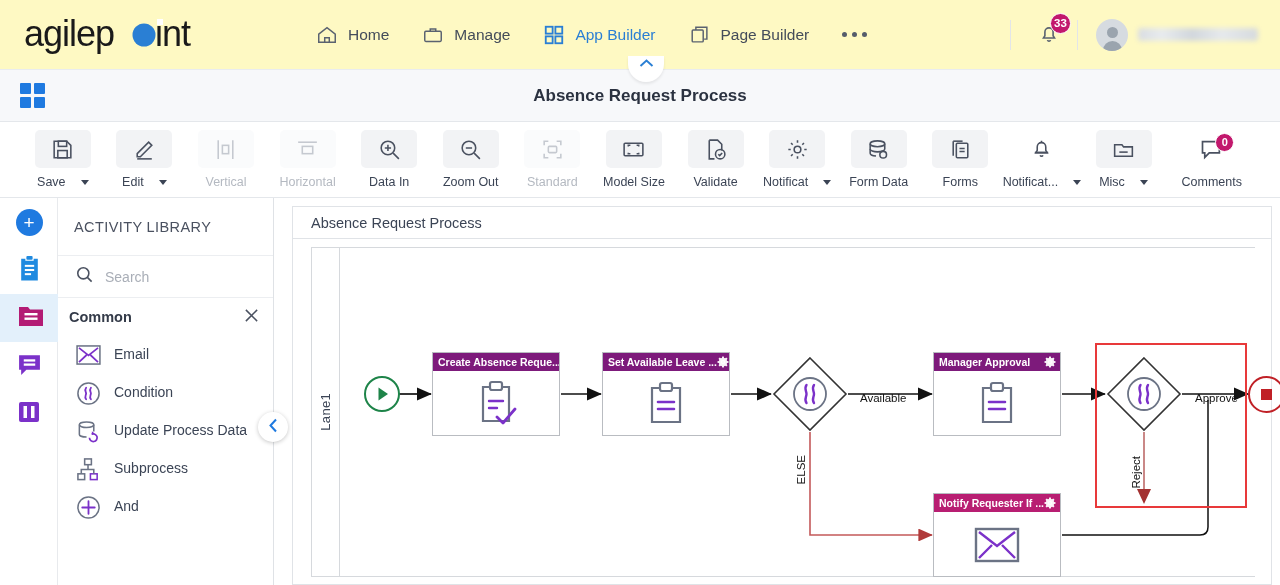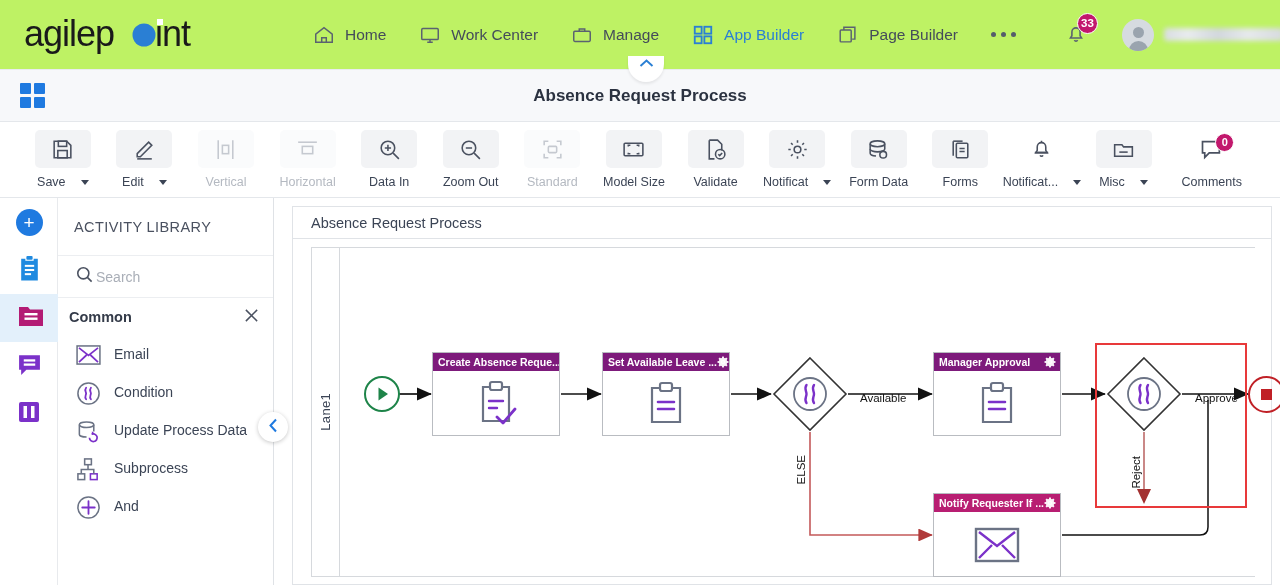--- a/index.html
+++ b/index.html
@@ -7,21 +7,21 @@
     width: 1280px; height: 585px;
     font-family: "Liberation Sans", sans-serif;
     background: #ffffff;
     overflow: hidden;
     color: #3b4455;
   }
 
   
   .topnav {
     position: absolute; left: 0; top: 0; width: 1280px; height: 70px;
-    background: #bef264;
+    background: #fef9c3;
     display: flex; align-items: center;
     border-bottom: 1px solid #e9ecef;
   }
   .brand {
     margin-left: 24px; width: 175px; height: 46px;
     display: flex; align-items: center;
   }
   .brand svg { display:block; }
 
   .navitems { display: flex; align-items: center; margin-left: 100px; gap: 0px; }
@@ -132,21 +132,21 @@
   .library {
     position:absolute; left:58px; top:198px; width:216px; height:387px;
     background:#fff; border-right:1px solid #dfe2e6;
   }
   .libtitle {
     height:58px; display:flex; align-items:center; padding-left:16px;
     font-size:14.5px; letter-spacing:.4px; color:#4a5160; font-weight:normal;
     border-bottom:1px solid #eceef1;
   }
   .searchrow {
-    height:42px; display:flex; align-items:center; gap:2px; padding-left:17px;
+    height:42px; display:flex; align-items:center; gap:11px; padding-left:17px;
     border-bottom:1px solid #eceef1;
   }
   .searchrow input {
     border:none; outline:none; font-size:14px; color:#3b4455; width:140px;
     font-family:"Liberation Sans", sans-serif; background:transparent;
   }
   .searchrow input::placeholder { color:#a9aeb7; }
   .grouphdr {
     height:38px; display:flex; align-items:center; justify-content:space-between;
     padding: 0 14px 0 11px; font-size:14.5px; font-weight:bold; color:#343b49;
@@ -233,29 +233,20 @@
     <div class="navitem">
       <span class="ico">
         <svg width="22" height="22" viewBox="0 0 24 24" fill="none" stroke="#5a6270" stroke-width="1.6">
           <path d="M3 11 L12 4 L21 11 V20 H3 Z"></path>
             <path d="M9.5 20 v-5 h5 v5"></path>
         </svg>
       </span>
       <span>Home</span>
     </div>
 
-    <div class="navitem">
-      <span class="ico">
-        <svg width="22" height="22" viewBox="0 0 24 24" fill="none" stroke="#5a6270" stroke-width="1.6">
-          <rect x="3" y="5" width="18" height="12" rx="1.2"></rect>
-            <path d="M9 20h6M12 17v3"></path>
-        </svg>
-      </span>
-      <span>Work Center</span>
-    </div>
 
     <div class="navitem">
       <span class="ico">
         <svg width="22" height="22" viewBox="0 0 24 24" fill="none" stroke="#5a6270" stroke-width="1.6">
           <rect x="3" y="8" width="18" height="11" rx="1.2"></rect>
             <path d="M9 8V5.5h6V8"></path>
         </svg>
       </span>
       <span>Manage</span>
     </div>

